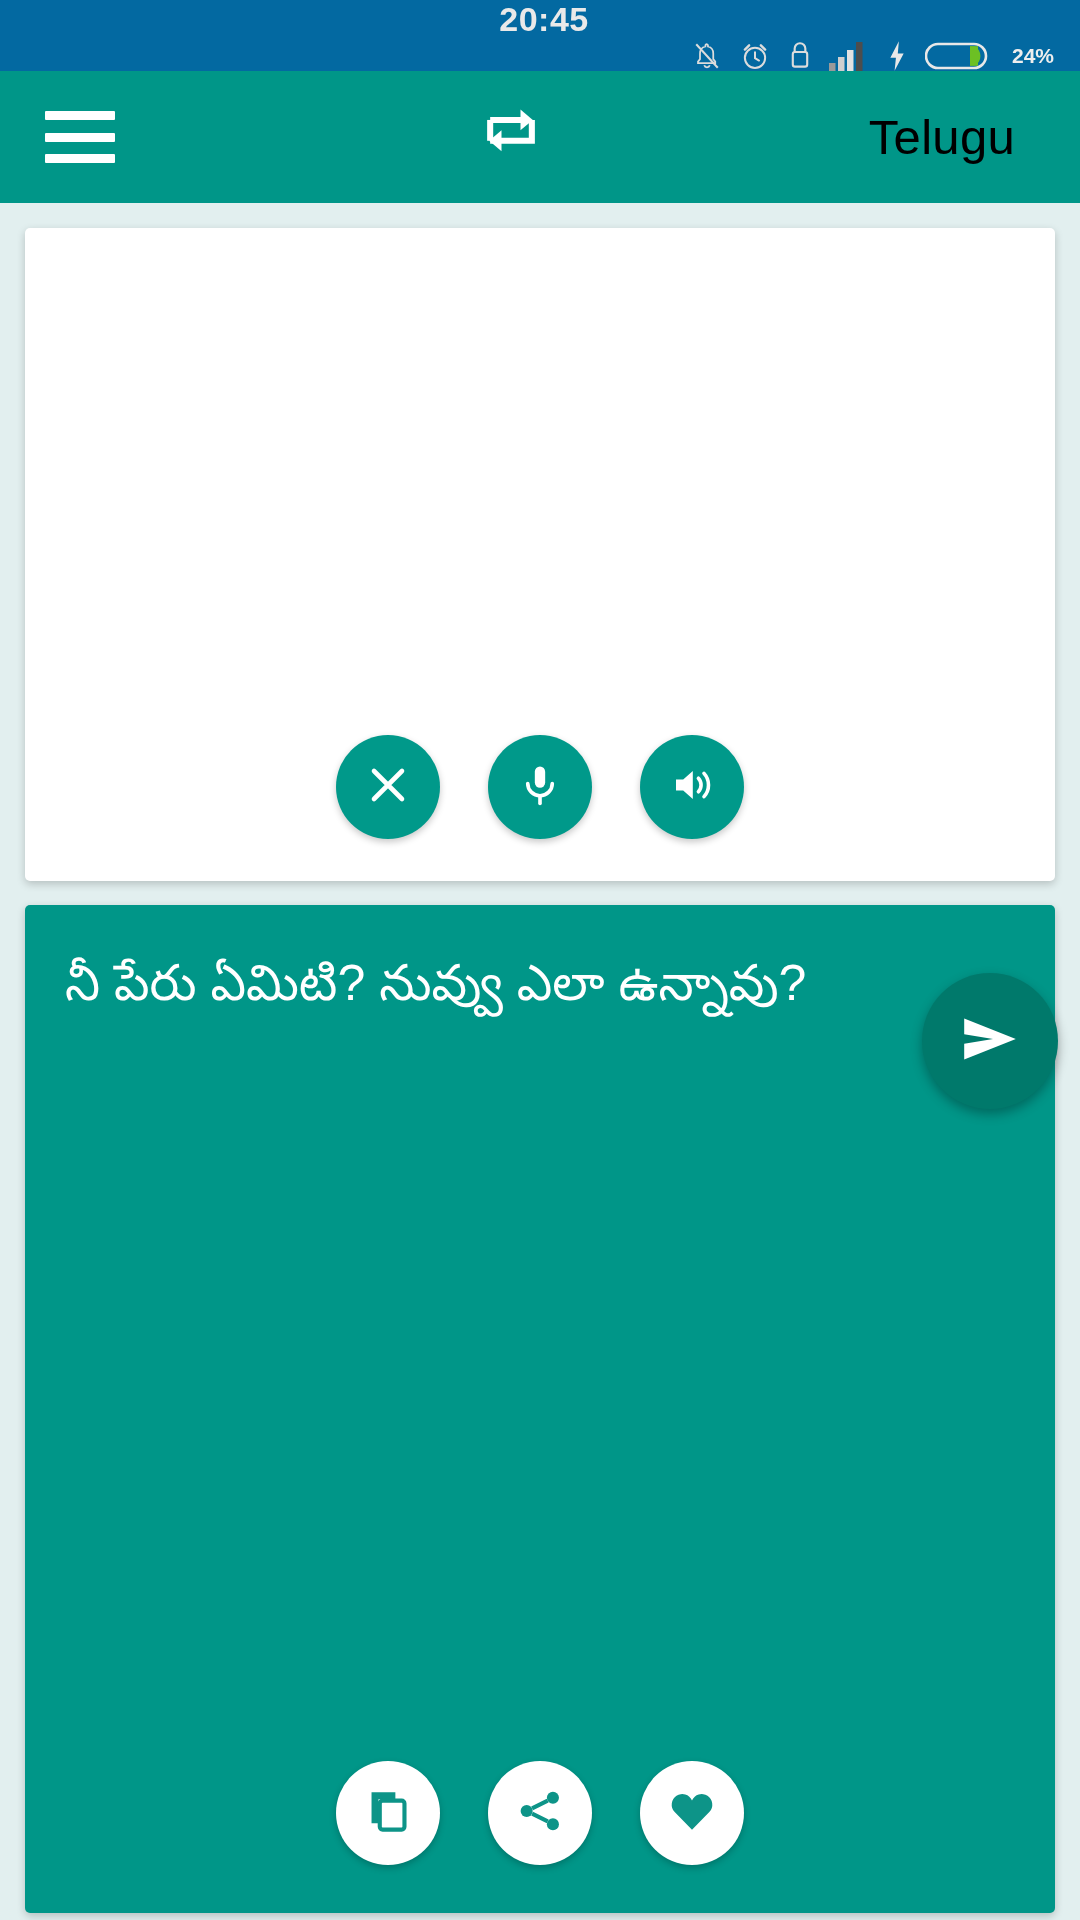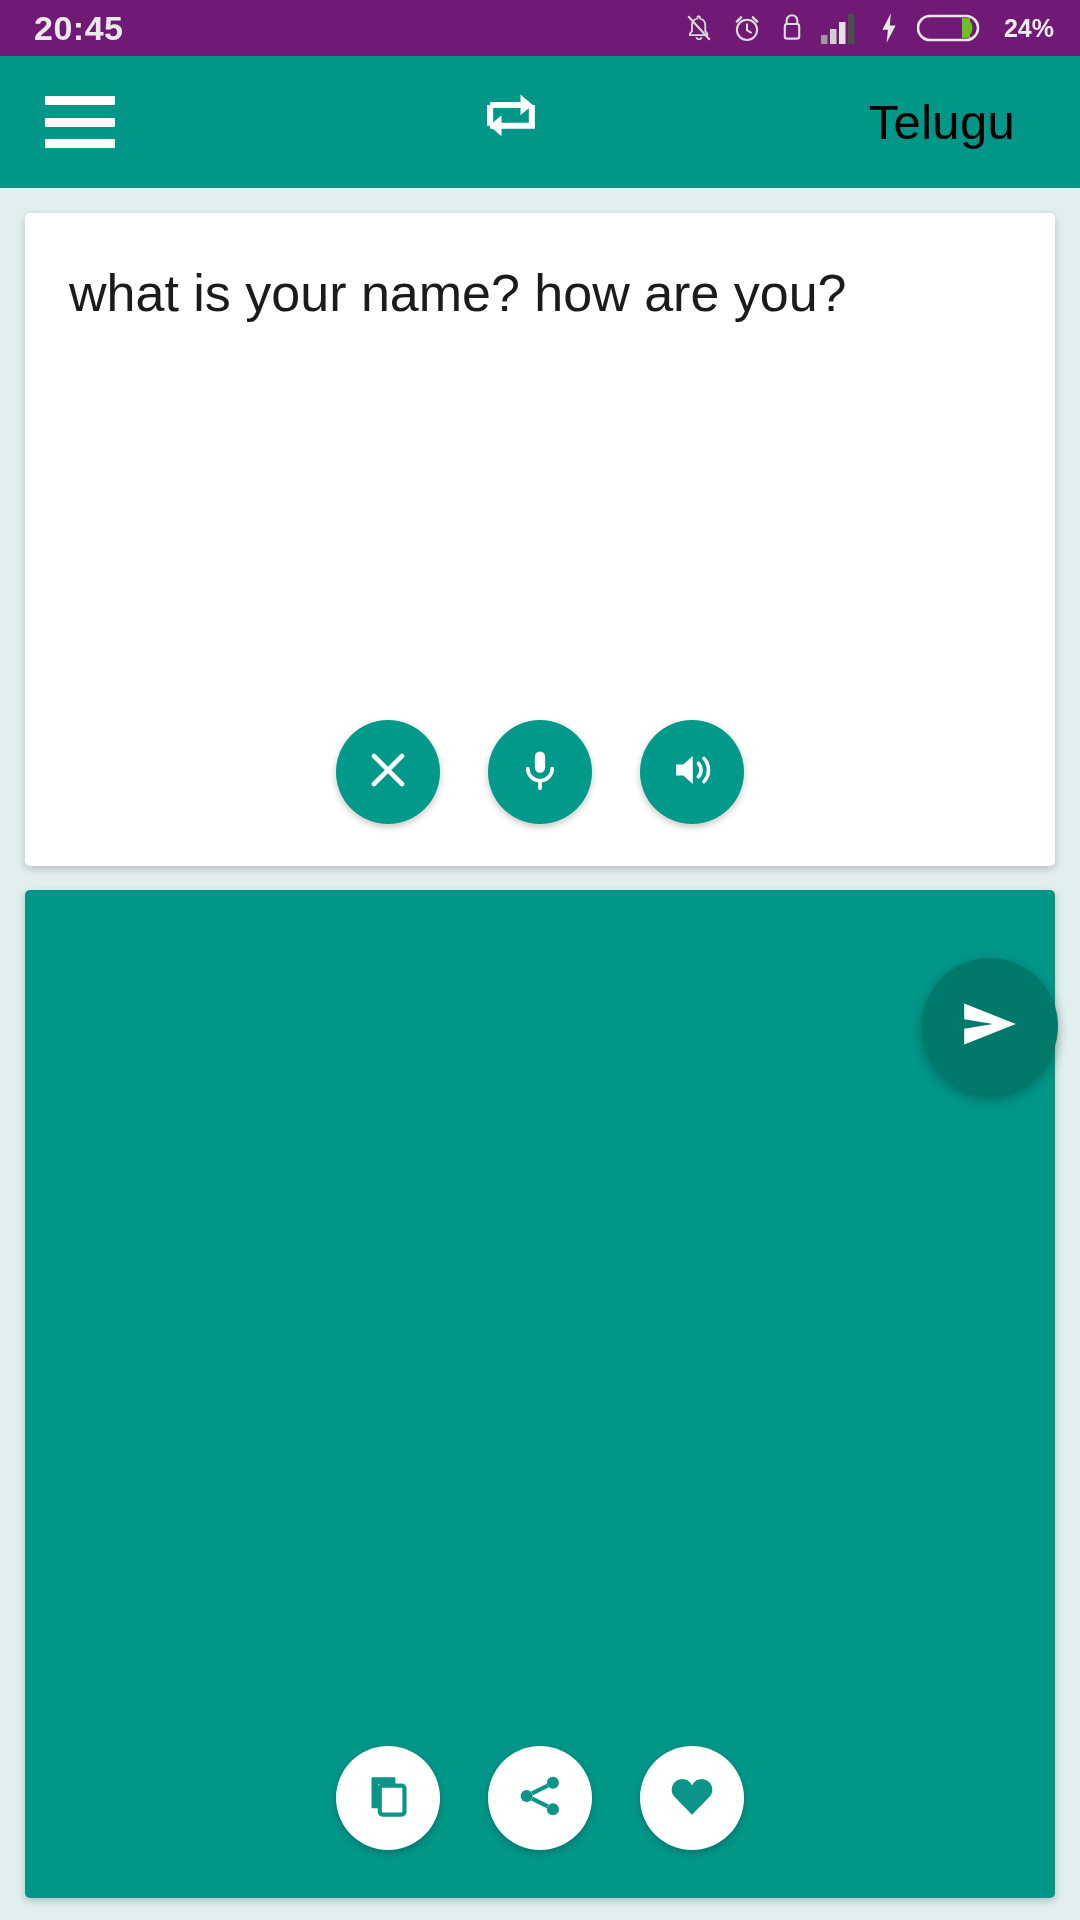--- a/index.html
+++ b/index.html
@@ -5,35 +5,36 @@
   * { margin:0; padding:0; box-sizing:border-box; }
   html, body {
     width:1080px; height:1920px;
     font-family:"Liberation Sans", sans-serif;
     background:#e2efef;
     overflow:hidden;
   }
 
   
   .statusbar{
-    height:56px; width:100%;
-    background:#701a75;
+    height:71px; width:100%;
+    background:#0369a1;
     display:flex; align-items:center;
     padding:0 26px 0 34px;
     color:#e8e8e8;
+    flex-direction:column;
   }
   .status-time{
     font-size:34px; font-weight:bold; letter-spacing:.5px;
     color:#e9e9e9;
   }
   .status-right{
     margin-left:auto; display:flex; align-items:center; gap:17px;
   }
   .status-right svg{ display:block; }
-  .battery-pct{ font-size:25px; font-weight:bold; color:#eee; margin-left:4px;text-align:right; }
+  .battery-pct{ font-size:21px; font-weight:bold; color:#eee; margin-left:4px;text-align:right; }
 
   
   .toolbar{
     height:132px; width:100%;
     background:#009688;
     display:flex; align-items:center;
     position:relative;
   }
   .hamburger{
     width:70px; height:52px;
@@ -195,21 +196,20 @@
       <path d="M12 15.5 5.5 21 12 26.5z" fill="#fff"></path>
     </svg>
   </div>
 
   <div class="lang-dst">Telugu</div>
 </div>
 
 <div class="content">
 
   <div class="card card-source">
-    <div class="src-text">what is your name? how are you?</div>
 
     <div class="btn-row btn-row-source">
 
       <div class="circle-btn circle-teal">
         <span>
           <svg width="48" height="48" viewBox="0 0 24 24">
             <path d="M5 5 19 19M19 5 5 19" stroke="#fff" stroke-width="2.3" stroke-linecap="round"></path>
           </svg>
         </span>
       </div>
@@ -239,20 +239,21 @@
 
   <div class="fab-send">
     <span>
       <svg width="72" height="72" viewBox="0 0 24 24">
         <path d="M3.4 5.2 20.6 12 3.4 18.8v-5.2l9.6-1.6-9.6-1.6z" fill="#fff"></path>
       </svg>
     </span>
   </div>
 
   <div class="card card-target">
+    <div class="dst-text">నీ పేరు ఏమిటి? నువ్వు ఎలా ఉన్నావు?</div>
 
     <div class="btn-row btn-row-target">
 
       <div class="circle-btn circle-white">
         <span>
           <svg width="52" height="52" viewBox="0 0 24 24">
             <path d="M4.4 3.4h11v3.2H7.6v11H4.4z" fill="#0d9488"></path>
             <rect x="8.2" y="7.2" width="11.4" height="13.4" rx="1.3" fill="none" stroke="#0d9488" stroke-width="1.9"></rect>
           </svg>
         </span>

